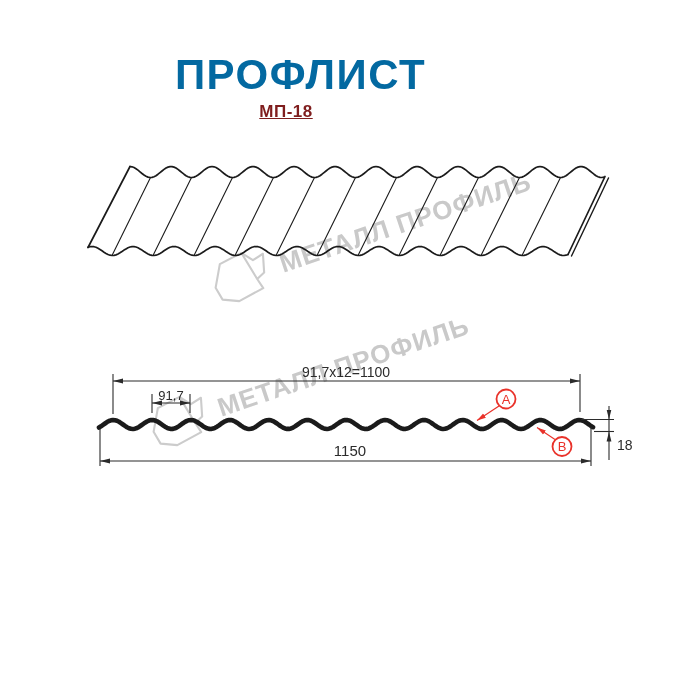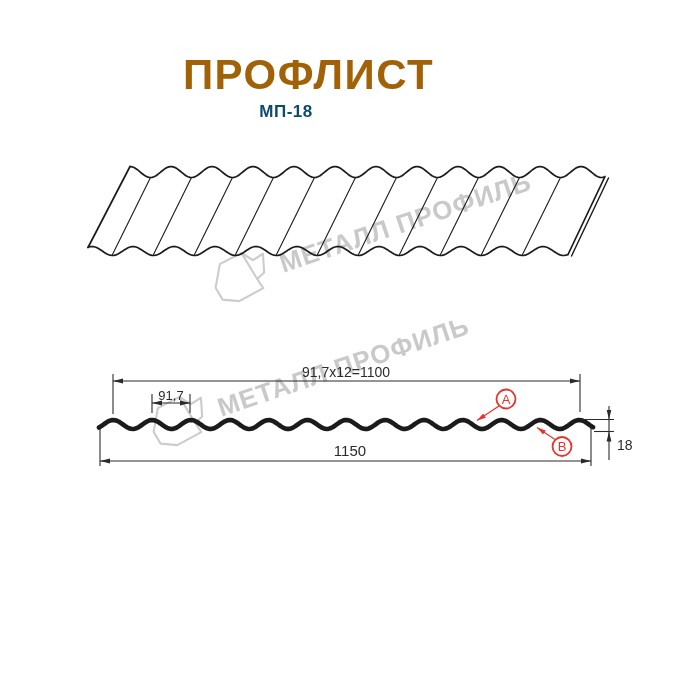--- a/index.html
+++ b/index.html
@@ -1,23 +1,23 @@
 <!DOCTYPE html>
 <html><head>
 <meta charset="utf-8">
 <style>
   html,body{margin:0;padding:0;}
   body{width:700px;height:700px;background:#ffffff;position:relative;overflow:hidden;
        font-family:"Liberation Sans",sans-serif;}
   .stage{position:absolute;inset:0;width:700px;height:700px;}
 
-  .title{position:absolute;left:8px;top:51px;width:601px;text-align:center;
-         font-size:42px;font-weight:800;letter-spacing:1.5px;color:#a16207;}
+  .title{position:absolute;left:0;top:51px;width:601px;text-align:center;
+         font-size:42px;font-weight:800;letter-spacing:1.5px;color:#0369a1;}
   .subtitle{position:absolute;left:0;top:102px;width:572px;text-align:center;
-         font-size:17px;font-weight:600;letter-spacing:.5px;color:#0c4a6e;}
+         font-size:17px;font-weight:600;letter-spacing:.5px;color:#7f1d1d;text-decoration:underline;}
   .footer-note{position:absolute;left:0;top:613px;width:700px;text-align:center;
          font-size:19px;font-weight:600;letter-spacing:.4px;color:#3a3a3a;}
 
   .watermark{position:absolute;display:flex;align-items:center;gap:10px;
          transform:rotate(-18.5deg);transform-origin:left center;z-index:1;}
   .watermark .wm-text{font-size:26px;font-weight:bold;letter-spacing:1px;
          color:#c9c9c9;white-space:nowrap;}
   .wm-1{left:212px;top:263px;}
   .wm-2{left:150px;top:407px;}
 

